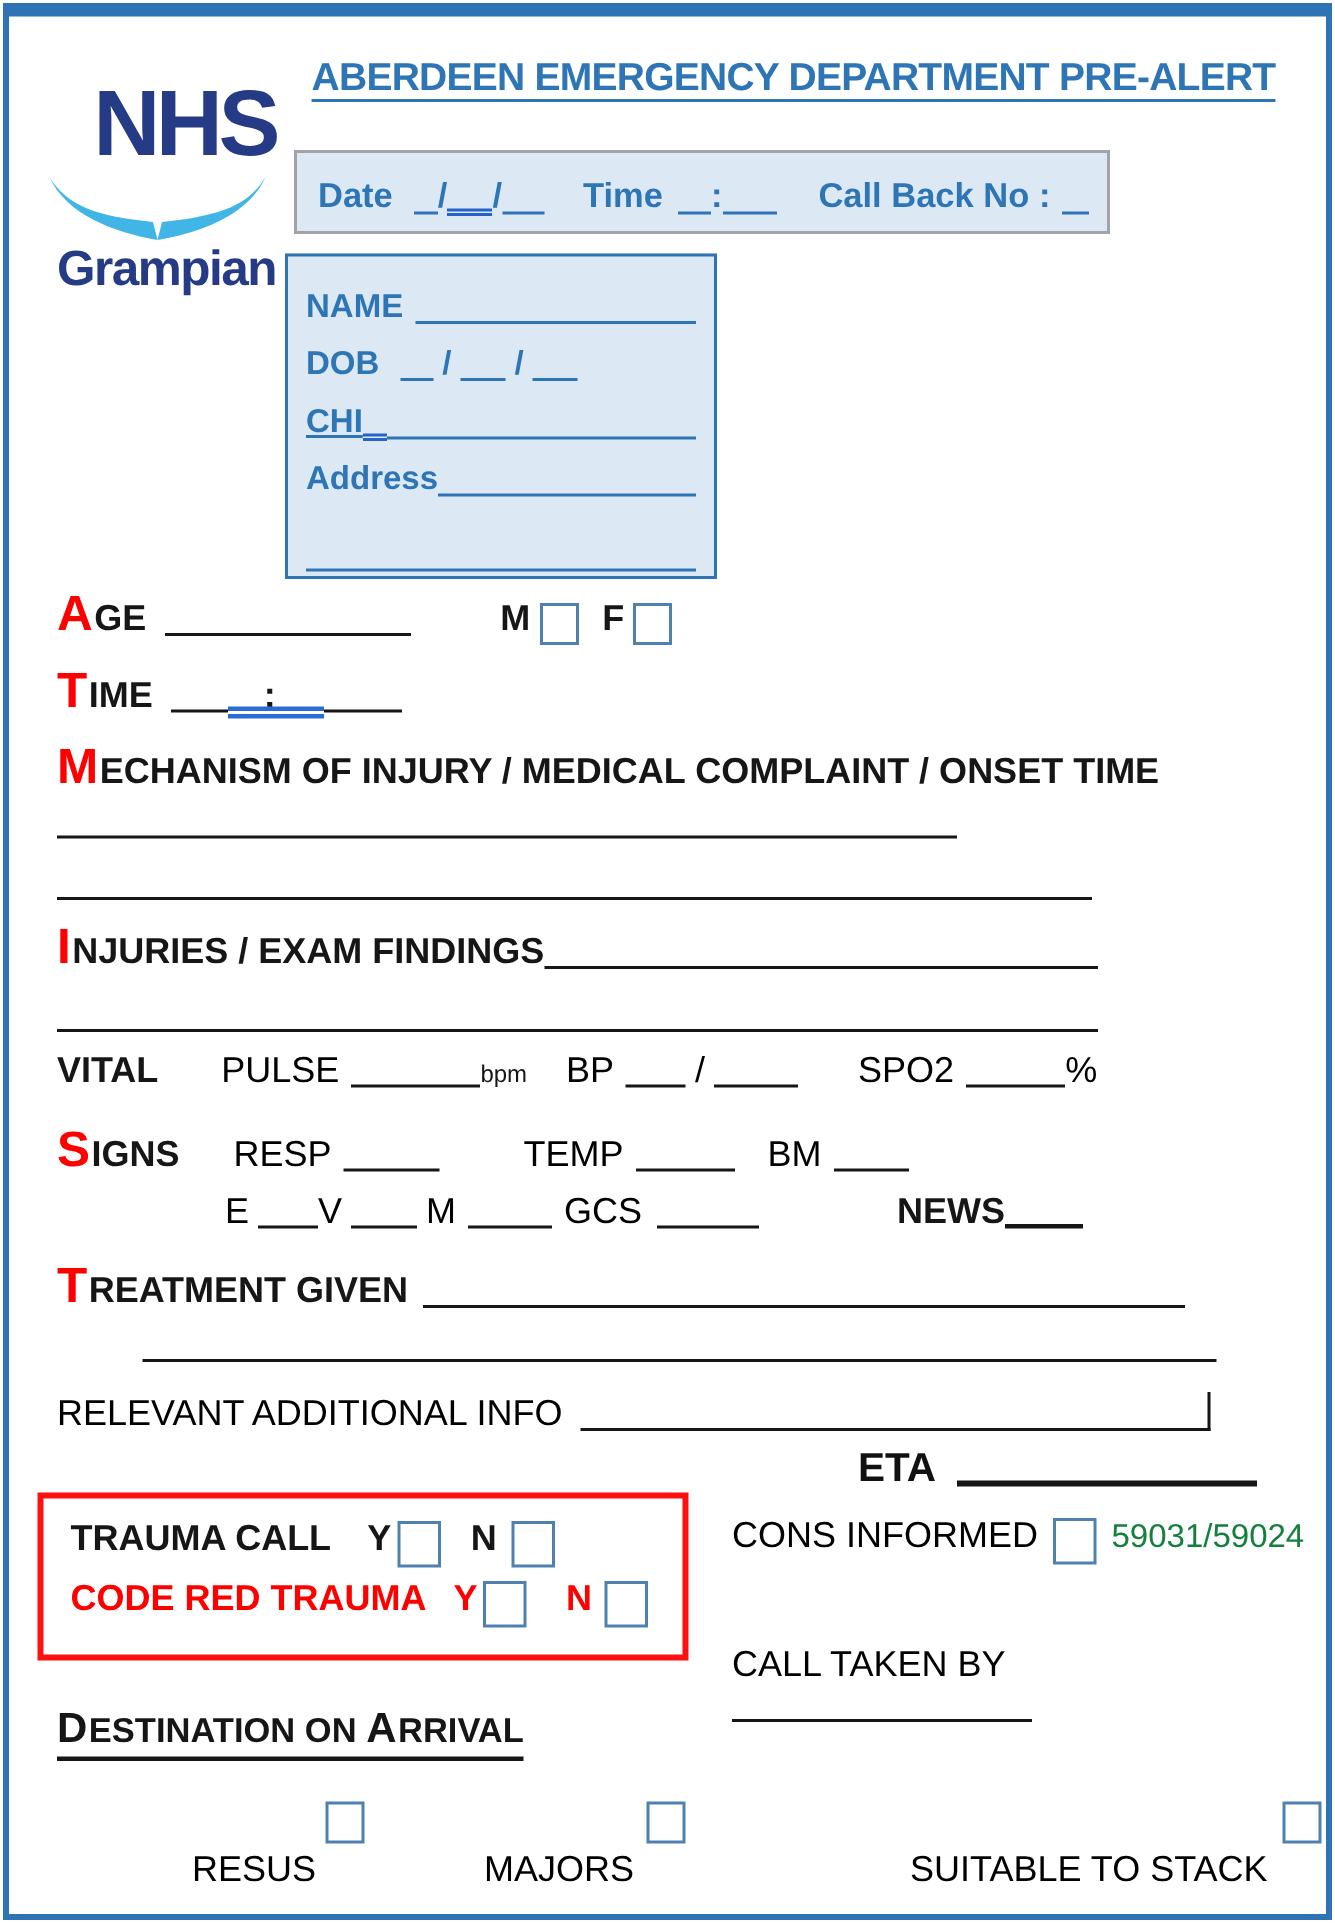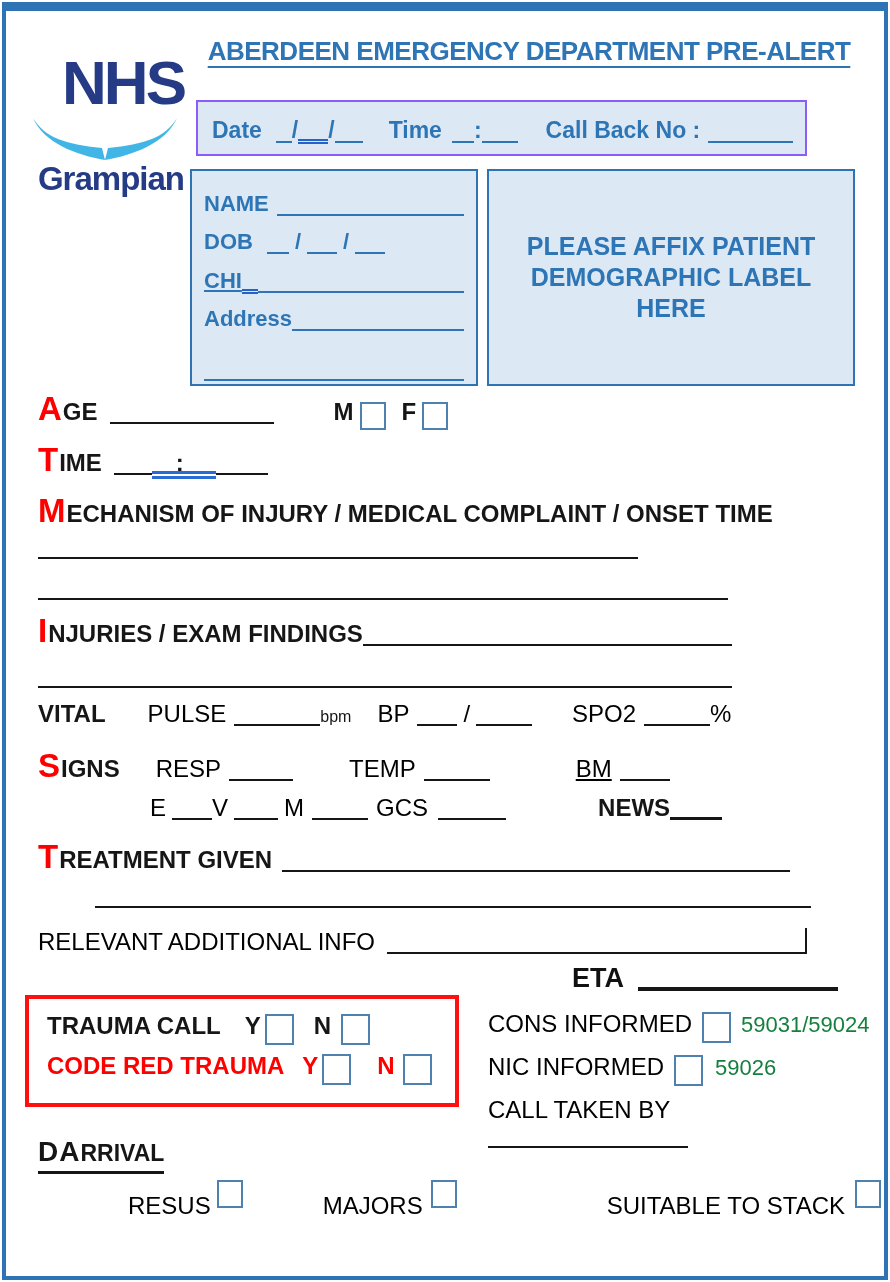--- a/index.html
+++ b/index.html
@@ -16,22 +16,22 @@
   .logo { left:26px; top:52px; width:158px; text-align:right; }
   .nhs  { font-size:62px; font-weight:800; letter-spacing:-3px; color:#253b86; line-height:1; }
   .wave { display:block; margin:2px auto 0; }
   .grampian { font-size:33px; font-weight:600; letter-spacing:-1px; color:#253b86; margin-top:-2px; }
 
   
   .title { left:196px; top:36px; width:666px; text-align:center; font-size:26px; font-weight:800;
            color:#2e75b6; letter-spacing:-0.5px; text-decoration:underline; text-decoration-thickness:2px; text-underline-offset:6px; }
 
   
-  .datebox { left:196px; top:100px; width:611px; height:56px; box-sizing:border-box; background:#dce9f5;
-             border:2px solid #8b5cf6; padding:15px 12px 0 14px; color:#2e75b6; font-weight:700; font-size:23px; }
+  .datebox { left:196px; top:100px; width:544px; height:56px; box-sizing:border-box; background:#dce9f5;
+             border:2px solid #a3a3a3; padding:15px 12px 0 14px; color:#2e75b6; font-weight:700; font-size:23px; }
   .namebox { left:190px; top:169px; width:288px; height:217px; box-sizing:border-box; background:#dce9f5;
              border:2px solid #2e74b5; padding:20px 12px 0 12px; color:#2e75b6; font-weight:700; font-size:22px; }
   .namebox .row { margin-bottom:12px; }
   .demobox { left:487px; top:169px; width:368px; height:217px; box-sizing:border-box; background:#dce9f5;
              border:2px solid #2e74b5; display:flex; flex-direction:column; justify-content:center; align-items:center;
              color:#2e75b6; font-weight:700; font-size:25px; line-height:1.25; text-align:center; }
 
   
   .wline { display:inline-block; height:18px; border-bottom:2px solid #161616; position:relative; top:4px; }
   .wline.t3 { border-bottom-width:3px; }
@@ -121,25 +121,20 @@
     </div>
     <div class="row">
       <span>Address</span>
       <span class="bline" style="flex:1;"></span>
     </div>
     <div class="row" style="margin-top:26px;">
       <span class="bline" style="flex:1;"></span>
     </div>
   </div>
 
-  <div class="abs demobox">
-    <div>PLEASE AFFIX PATIENT</div>
-    <div>DEMOGRAPHIC LABEL</div>
-    <div>HERE</div>
-  </div>
 
   <div class="abs row" style="left:38px; top:390px;">
     <span class="init">A</span>
     <span class="hrest">GE</span>
     <span class="wline" style="width:164px; margin-left:12px;"></span>
     <span class="bold24" style="margin-left:60px;">M</span>
     <span class="cb" style="margin-left:6px;"></span>
     <span class="bold24" style="margin-left:16px;">F</span>
     <span class="cb" style="margin-left:6px;"></span>
   </div>
@@ -181,21 +176,21 @@
     <span class="plain">%</span>
   </div>
 
   <div class="abs row" style="left:38px; top:747px;">
     <span class="init">S</span>
     <span class="hrest">IGNS</span>
     <span class="plain" style="margin-left:36px;">RESP</span>
     <span class="wline" style="width:64px; margin-left:8px;"></span>
     <span class="plain" style="margin-left:56px;">TEMP</span>
     <span class="wline" style="width:66px; margin-left:8px;"></span>
-    <span class="plain" style="margin-left:86px;text-decoration:underline;">BM</span>
+    <span class="plain" style="margin-left:22px;">BM</span>
     <span class="wline" style="width:50px; margin-left:8px;"></span>
   </div>
 
   <div class="abs row" style="left:150px; top:794px;">
     <span class="plain">E</span>
     <span class="wline" style="width:40px; margin-left:6px;"></span>
     <span class="plain">V</span>
     <span class="wline" style="width:44px; margin-left:6px;"></span>
     <span class="plain" style="margin-left:6px;">M</span>
     <span class="wline" style="width:56px; margin-left:8px;"></span>
@@ -237,39 +232,35 @@
       <span class="bold24 redtxt" style="margin-left:26px;">N</span>
       <span class="cb big" style="margin-left:8px;"></span>
     </div>
   </div>
 
   <div class="abs row" style="left:488px; top:1010px;">
     <span class="plain">CONS INFORMED</span>
     <span class="cb big" style="margin-left:10px;"></span>
     <span class="num22" style="margin-left:10px;">59031/59024</span>
   </div>
-  <div class="abs row" style="left:488px; top:1053px;">
-    <span class="plain">NIC INFORMED</span>
-    <span class="cb big" style="margin-left:10px;"></span>
-    <span class="num22" style="margin-left:12px;">59026</span>
-  </div>
   <div class="abs row" style="left:488px; top:1096px;flex-direction:column;">
     <span class="plain">CALL TAKEN BY</span>
     <span class="wline" style="width:200px;"></span>
   </div>
 
   <div class="abs" style="left:38px; top:1136px;">
     <span class="desthead">
       <span class="init blk">D</span>
+      <span class="dest-rest pre">ESTINATION ON </span>
       <span class="init blk">A</span>
       <span class="dest-rest">RRIVAL</span>
     </span>
   </div>
 
   <div class="abs row" style="left:128px; top:1192px;">
     <span class="plain">RESUS</span>
     <span class="cb raised" style="margin-left:6px;"></span>
     <span class="plain" style="margin-left:80px;">MAJORS</span>
     <span class="cb raised" style="margin-left:8px;"></span>
-    <span class="plain" style="margin-left:150px;">SUITABLE TO STACK</span>
+    <span class="plain" style="margin-left:150px;margin-top:41px;">SUITABLE TO STACK</span>
     <span class="cb raised" style="margin-left:10px;"></span>
   </div>
 </div>
 
 </body></html>

